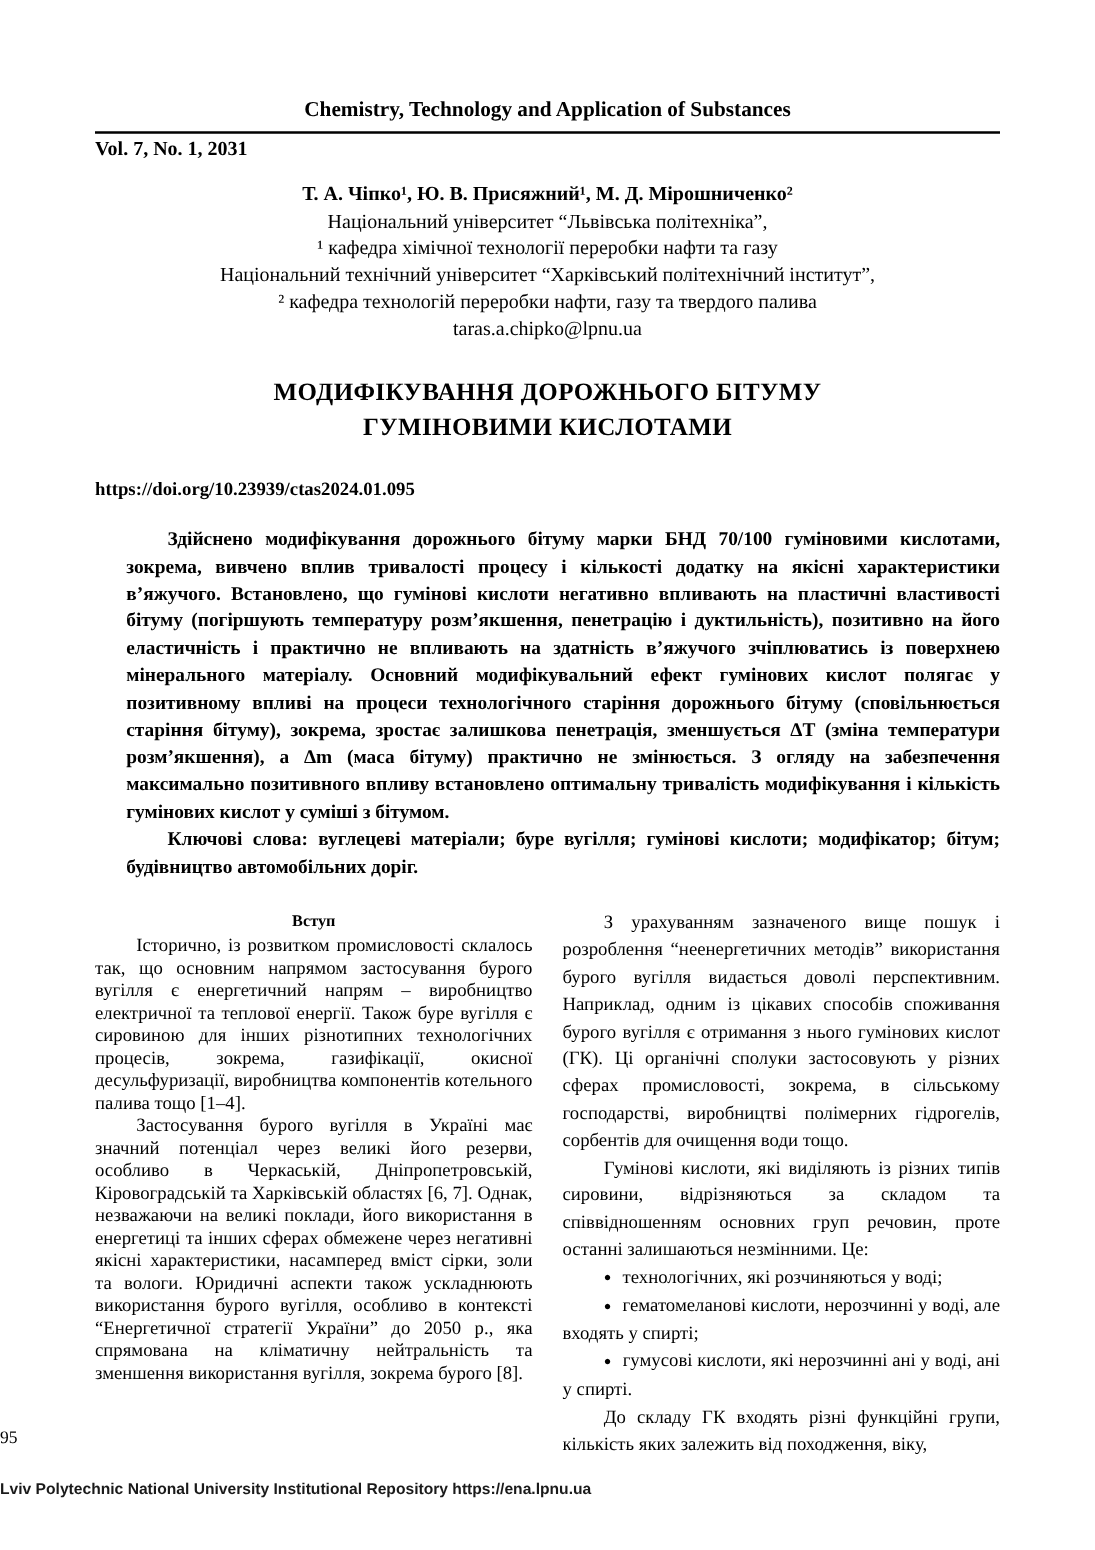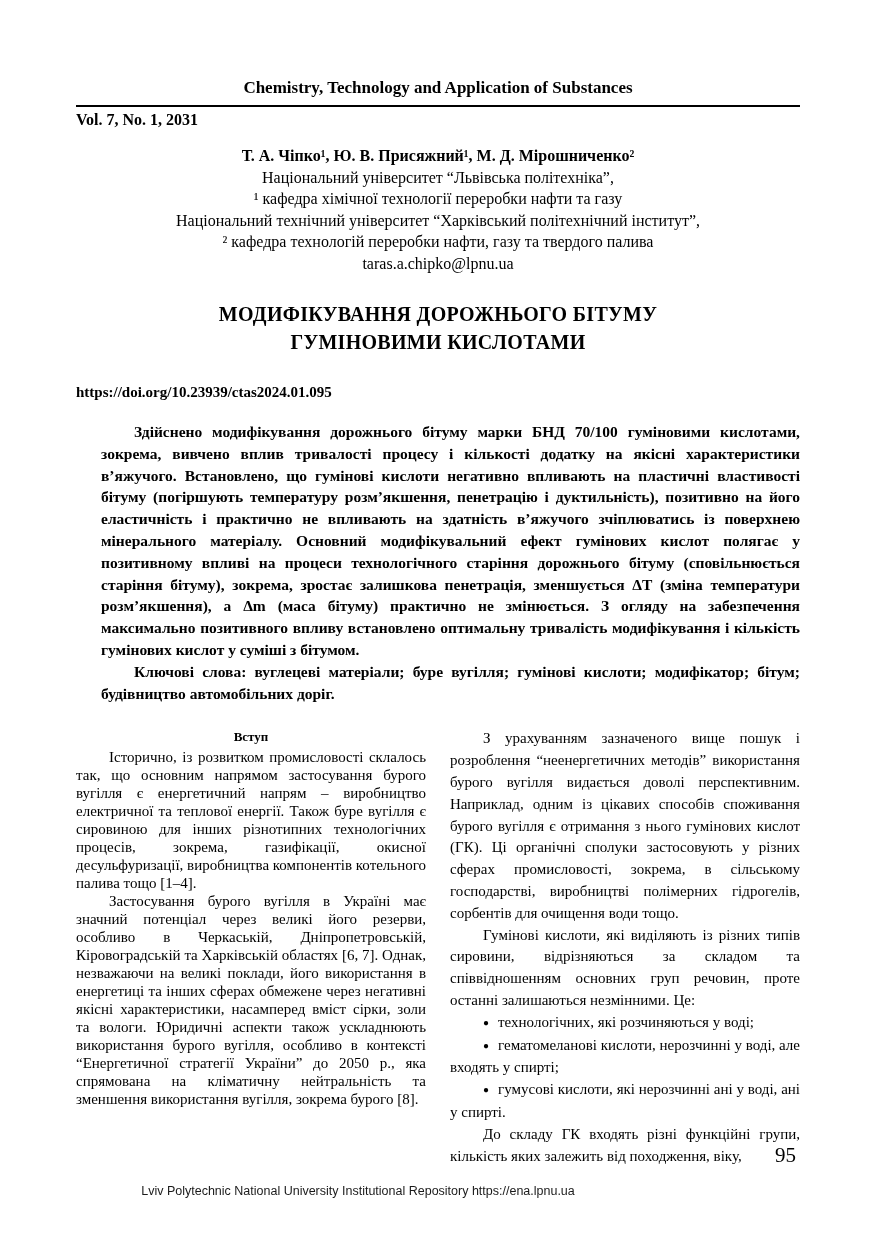--- a/index.html
+++ b/index.html
@@ -24,23 +24,23 @@
   .abstract { margin-top:20px; }
 
   .columns { display:flex; gap:24px; margin-top:24px; }
   .col { width:350px; font-size:15px; text-align:justify; }
   .col-left { line-height:18px; }
   .col-right { line-height:21.8px; }
   .section-heading { text-align:center; font-weight:bold; font-size:13px; margin-bottom:2px; }
   .col p { text-indent:33px; }
   .bullet-glyph { font-size:10px; margin-right:9px; position:relative; top:-1px; }
 
-  .page-number { position:absolute; top:1143px; left:0; width:796px; text-align:right; font-size:21px; }
-  .repo-footer { position:absolute; top:1184px; left:0; width:716px; text-align:center;
-                 font-family:"Liberation Sans", sans-serif; font-size:12.5px; color:#1a1a1a; }
+  .page-number { position:absolute; top:1143px; left:0; width:796px; text-align:left; font-size:14px; }
+  .repo-footer { position:absolute; top:1184px; left:0; width:716px; 
+                 font-family:"Liberation Sans", sans-serif; font-size:12.5px; color:#1a1a1a;font-weight:bold; }
 </style>
 </head>
 <body>
 
 <div class="page">
 
   <header>
     <div class="journal-title">Chemistry, Technology and Application of Substances</div>
     <hr class="header-rule">
     <div class="volume-line">Vol. 7, No. 1, 2031</div>

